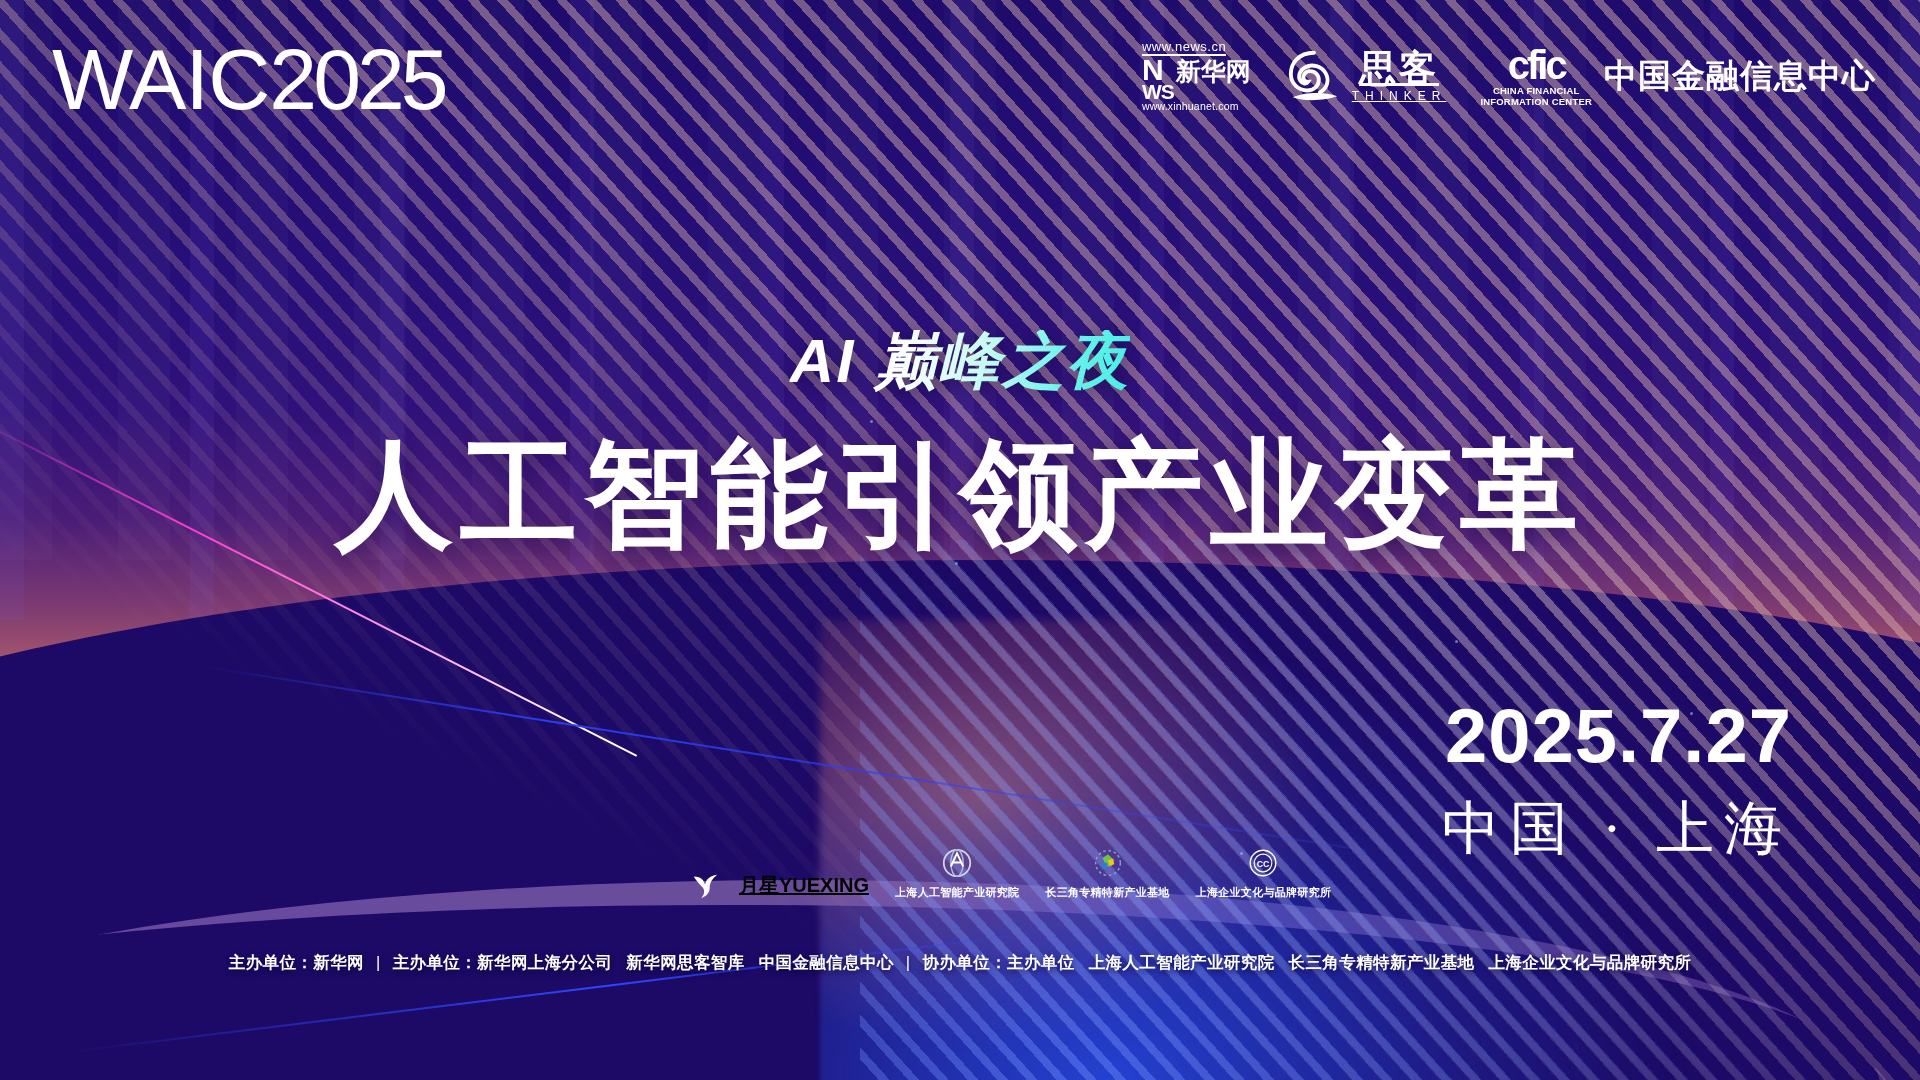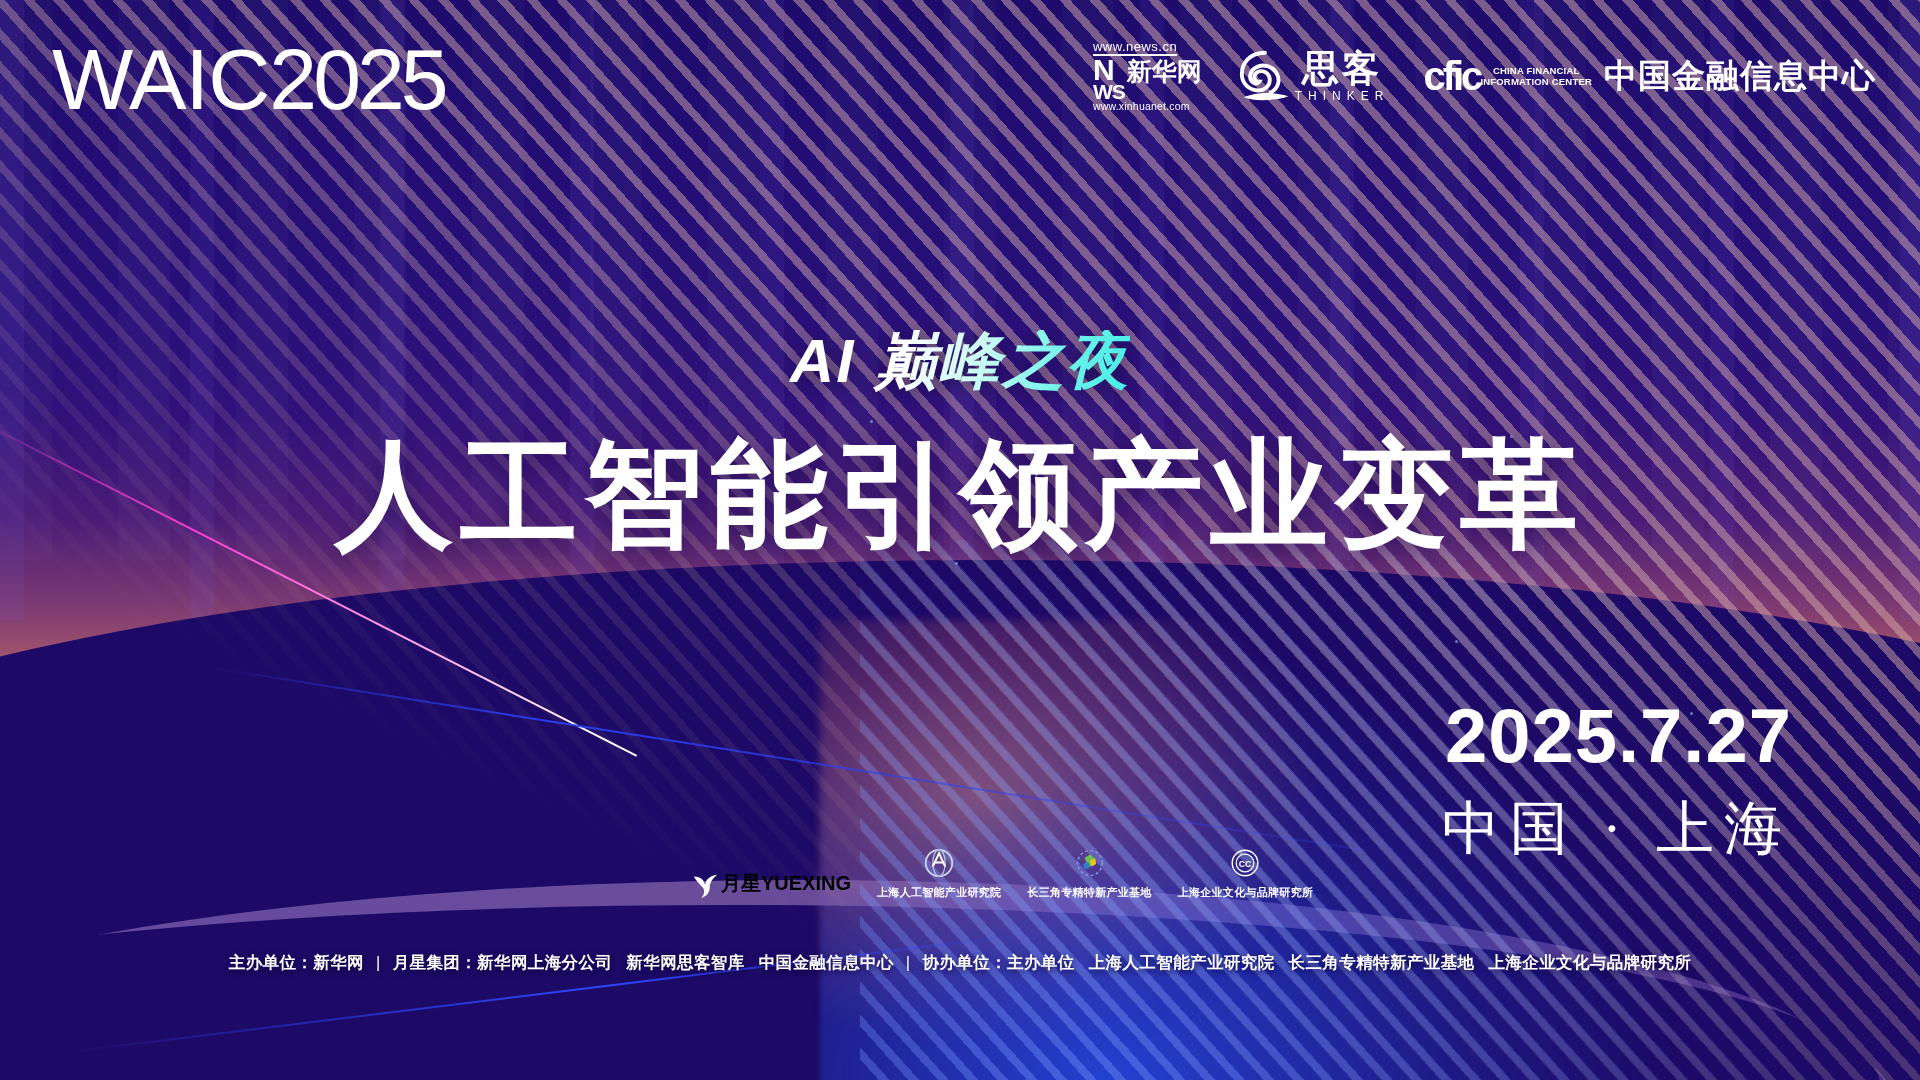--- a/index.html
+++ b/index.html
@@ -156,29 +156,29 @@
 
   
   .xh{ display:flex; flex-direction:column; align-items:flex-start; line-height:1; }
   .xh .url-top{ font-size:13px; letter-spacing:.5px; border-bottom:2px solid #fff; padding-bottom:1px; }
   .xh .mid{ display:flex; align-items:flex-start; margin-top:2px; }
   .xh .nws{ font-size:30px; font-weight:700; line-height:.82; letter-spacing:-1px; }
   .xh .cn{ font-size:25px; font-weight:700; letter-spacing:0px; margin-left:2px; line-height:1.05; }
   .xh .url-bot{ font-size:10.5px; letter-spacing:.2px; margin-top:1px; }
 
   
-  .tk{ display:flex; align-items:center; gap:1px; }
+  .tk{ display:flex; align-items:center; gap:9px;text-decoration:underline; }
   .tk .swirl{ width:58px; height:58px; }
   .tk .txt{ display:flex; flex-direction:column; align-items:center; line-height:1; }
   .tk .cn{ font-size:37px; font-weight:700; letter-spacing:3px; }
   .tk .en{ font-size:12px; letter-spacing:6px; margin-top:3px; }
 
   
   .cf{ display:flex; align-items:center; gap:12px; }
-  .cf .mark{ display:flex; align-items:center; line-height:1; }
+  .cf .mark{ display:flex; flex-direction:column; align-items:center; line-height:1; }
   .cf .cfic{ font-size:40px; font-weight:700; letter-spacing:-3px; font-family:"Liberation Sans",sans-serif; }
   .cf .sub{ font-size:9.5px; font-weight:700; letter-spacing:.2px; text-align:center; line-height:1.15; margin-top:1px; }
   .cf .cn{ font-size:33px; font-weight:700; letter-spacing:1px; }
 
   
   .subtitle{
     position:absolute; left:50%; top:330px; transform:translateX(-50%);
     font-size:62px; font-weight:700; font-style:italic; line-height:1;
     white-space:nowrap; letter-spacing:2px;
     background:linear-gradient(100deg,#ffffff 0%,#ffffff 32%,#c9fbf4 56%,#6ef3ea 80%,#45eee6 100%);
@@ -208,21 +208,21 @@
 
   
   .sponsors{
     position:absolute; left:690px; top:848px;
     display:flex; align-items:flex-end; gap:26px;
   }
   .sp{ display:flex; flex-direction:column; align-items:center; color:#fff; }
   .sp .ico{ margin-bottom:3px; }
   .sp .nm{ font-size:11px; font-weight:700; letter-spacing:.3px; white-space:nowrap; }
 
-  .yx{ display:flex; gap:1px; }
+  .yx{ display:flex; align-items:center; gap:19px;text-decoration:underline; }
   .yx .star{ width:30px; height:30px; }
   .yx .nm2{ font-size:20px; font-weight:700; letter-spacing:0px; white-space:nowrap; }
 
   
   .org-line{
     position:absolute; left:0; right:0; top:952px;
     text-align:center; color:#fff;
     font-size:16.5px; font-weight:700; letter-spacing:.4px; white-space:nowrap;
     text-shadow:0 2px 6px rgba(10,0,50,.8);
   }
@@ -355,15 +355,15 @@
           <circle cx="17" cy="17" r="14.5" fill="none" stroke="#fff" stroke-width="1.6"></circle>
           <circle cx="17" cy="17" r="10" fill="none" stroke="#fff" stroke-width="1.3"></circle>
           <text x="17" y="21" text-anchor="middle" font-size="10" font-weight="700" fill="#fff" font-family="Liberation Sans, sans-serif">CC</text>
         </svg>
       </span>
       <span class="nm">上海企业文化与品牌研究所</span>
     </div>
 
   </div>
 
-  <div class="org-line"><span>主办单位：新华网</span><span class="sep">|</span><span>月星集团：新华网上海分公司</span><span class="gap"></span><span>新华网思客智库</span><span class="gap"></span><span>中国金融信息中心</span><span class="sep">|</span><span>协办单位：主办单位</span><span class="gap"></span><span>上海人工智能产业研究院</span><span class="gap"></span><span>长三角专精特新产业基地</span><span class="gap"></span><span>上海企业文化与品牌研究所</span></div>
+  <div class="org-line"><span>主办单位：新华网</span><span class="sep">|</span><span>主办单位：新华网上海分公司</span><span class="gap"></span><span>新华网思客智库</span><span class="gap"></span><span>中国金融信息中心</span><span class="sep">|</span><span>协办单位：主办单位</span><span class="gap"></span><span>上海人工智能产业研究院</span><span class="gap"></span><span>长三角专精特新产业基地</span><span class="gap"></span><span>上海企业文化与品牌研究所</span></div>
 
 </div>
 
 </body></html>

